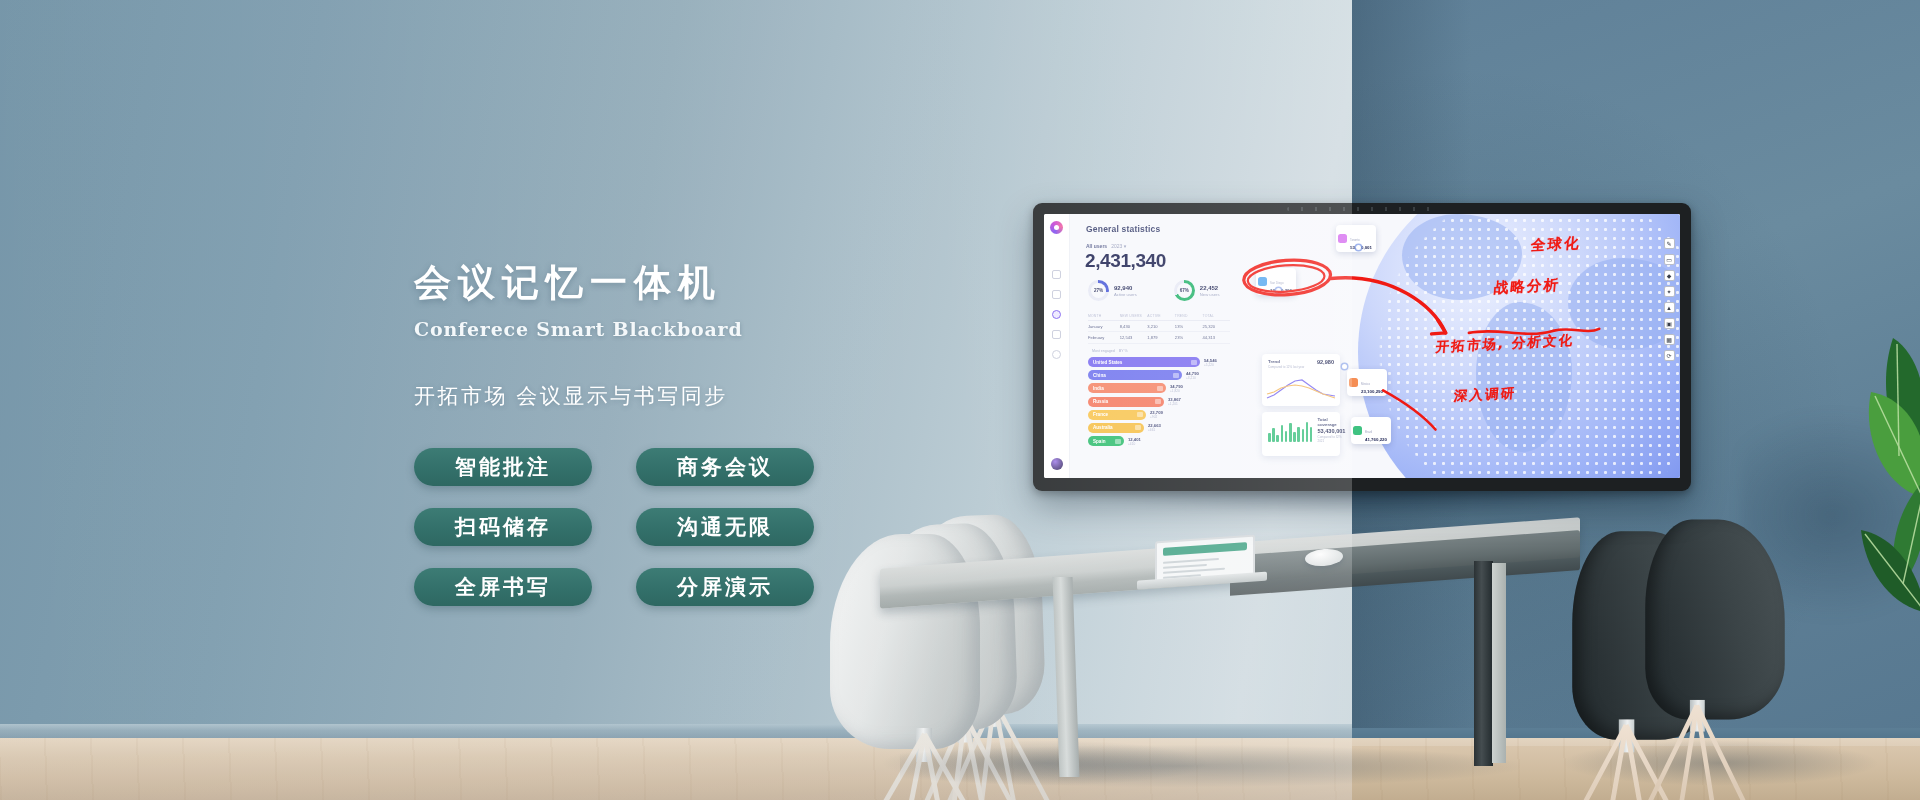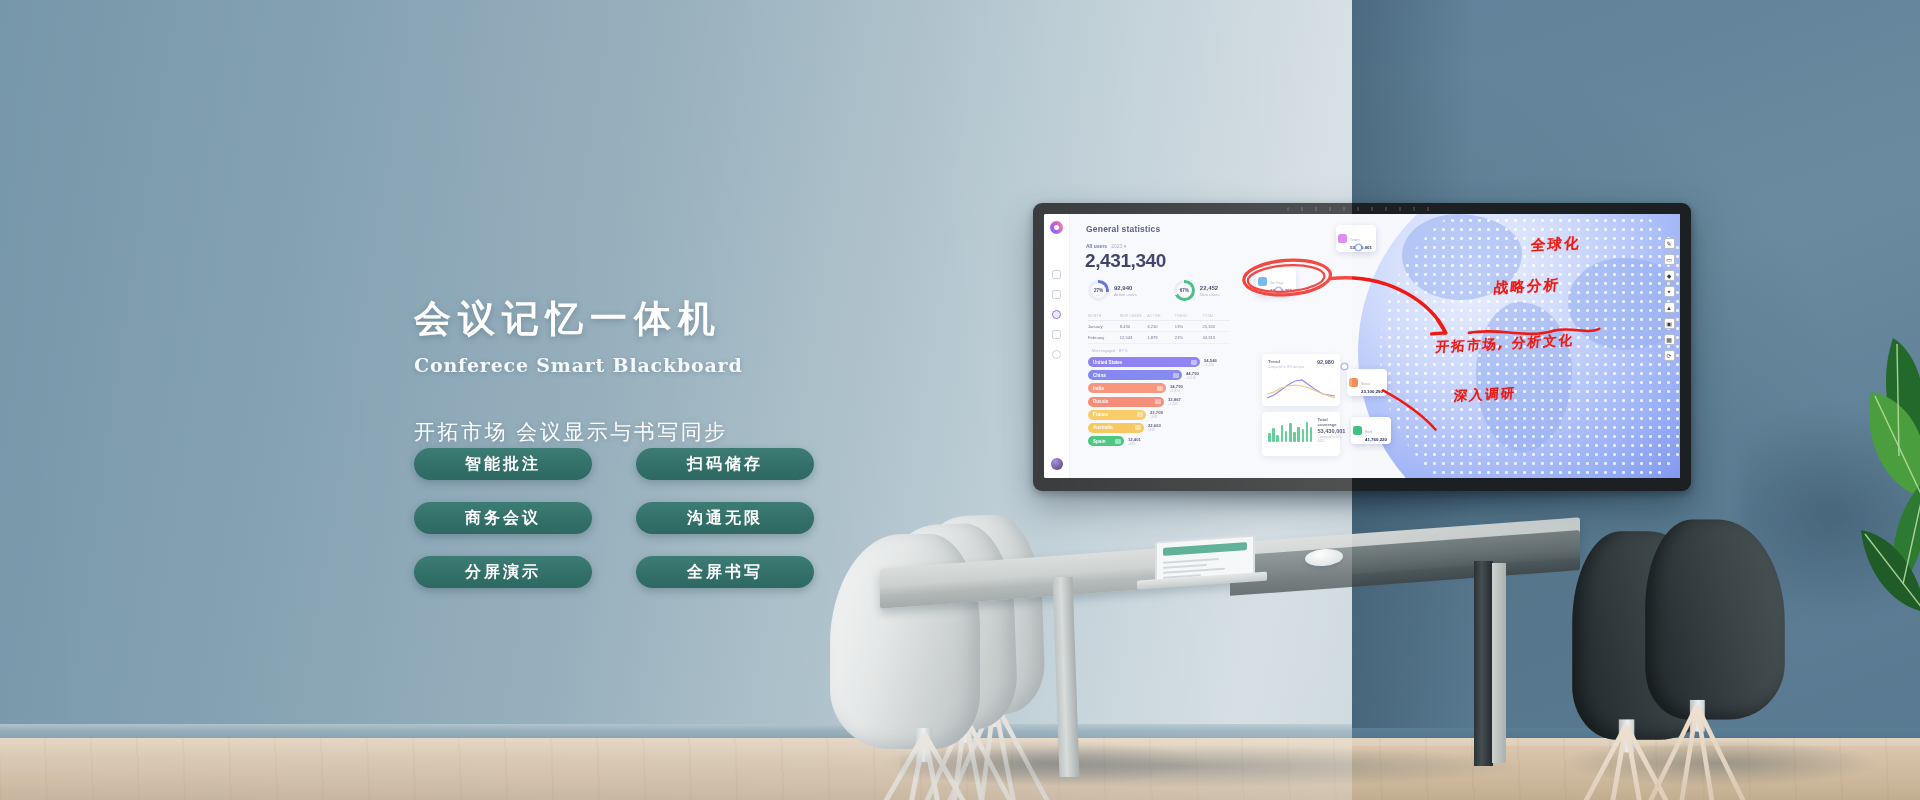--- a/index.html
+++ b/index.html
@@ -293,37 +293,36 @@
     background:radial-gradient(ellipse at 50% 0%, rgba(25,45,65,.45), rgba(25,45,65,0) 70%);
     filter:blur(3px);
   }
 
   
   .copy{ position:absolute; left:414px; top:258px; z-index:45; }
   .copy h1{
     font-family:"DejaVu Serif", serif;
     font-size:37px; color:#ffffff; font-weight:700; letter-spacing:7px;
     text-shadow:0 2px 6px rgba(45,75,95,.35);
-    margin-top:36px;
   }
   .copy h2{
     font-family:"DejaVu Serif", serif;
     font-size:19px; color:#f4f8fa; font-weight:600; letter-spacing:.8px;
     margin-top:10px; text-shadow:0 1px 4px rgba(45,75,95,.3);
   }
   .copy h3{
     margin-top:42px; font-size:21px; color:#ffffff; font-weight:400; letter-spacing:2.5px;
     text-shadow:0 1px 5px rgba(45,75,95,.3);
   }
   .pills{ position:absolute; left:414px; top:448px; z-index:45;
     display:grid; grid-template-columns:178px 178px; gap:22px 44px; }
   .pill{
-    height:32px; border-radius:26px;
+    height:38px; border-radius:26px;
     background:linear-gradient(180deg,#3d7c75 0%,#33706a 55%,#2e6862 100%);
-    color:#fff; font-size:16px; font-weight:700; letter-spacing:3px;
+    color:#fff; font-size:21px; font-weight:700; letter-spacing:3px;
     display:flex; align-items:center; justify-content:center;
     box-shadow:0 3px 9px rgba(30,60,70,.28);
     cursor:pointer;
   }
 </style>
 </head>
 <body>
 
 <div class="stage">
 
@@ -671,22 +670,22 @@
   </div>
 
   <div class="copy">
     <h1>会议记忆一体机</h1>
     <h2>Conferece Smart Blackboard</h2>
     <h3>开拓市场 会议显示与书写同步</h3>
   </div>
 
   <div class="pills">
     <div class="pill">智能批注</div>
+    <div class="pill">商务会议</div>
     <div class="pill">扫码储存</div>
-    <div class="pill">商务会议</div>
     <div class="pill">沟通无限</div>
+    <div class="pill">全屏书写</div>
     <div class="pill">分屏演示</div>
-    <div class="pill">全屏书写</div>
   </div>
 
   <div class="light-overlay"></div>
 
 </div>
 
 </body></html>

